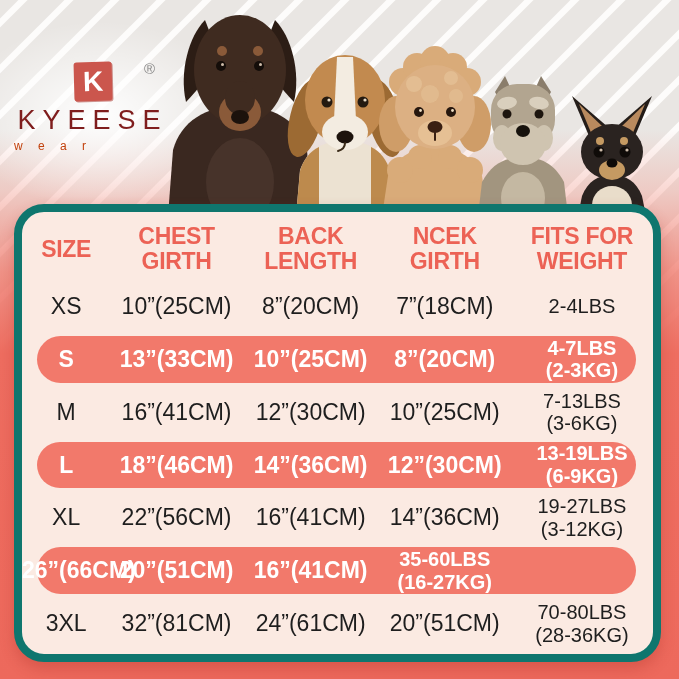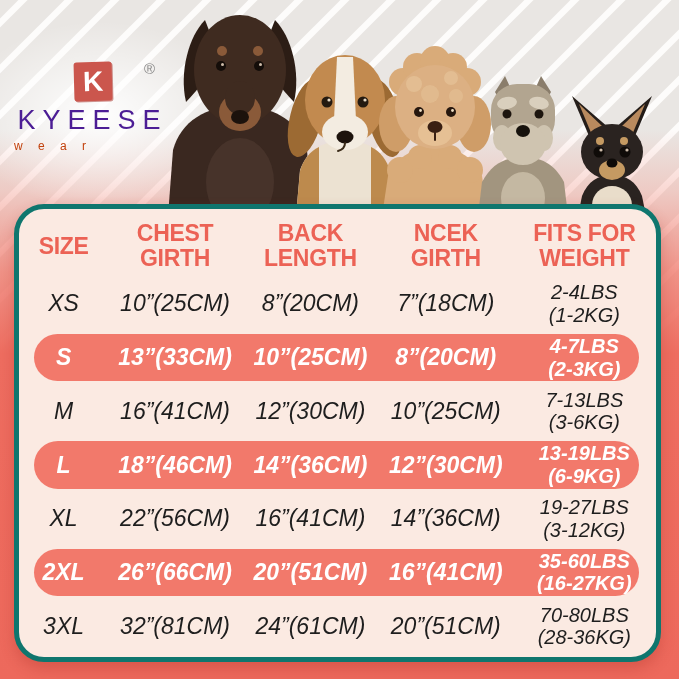--- a/index.html
+++ b/index.html
@@ -28,50 +28,50 @@
   .k-square{
     position:absolute;left:66px;top:4px;width:38px;height:39px;
     background:#cb564d;border-radius:3px;transform:rotate(-1.5deg);
     display:flex;align-items:center;justify-content:center;
     color:#fff;font-size:28px;font-weight:bold;
     box-shadow:1px 1px 0 rgba(171,61,53,.55);
   }
   .reg-mark{position:absolute;left:136px;top:2px;font-size:15px;color:#8a8a8a;}
   .brand-name{
     position:absolute;left:0;top:47px;width:100%;text-align:center;
-    font-size:27px;color:#4c1d95;letter-spacing:7px;text-indent:7px;font-weight:400;
+    font-size:27px;color:#7f1d1d;letter-spacing:7px;text-indent:7px;font-weight:400;
   }
   .brand-sub{
     position:absolute;left:0;top:81px;width:100%;text-align:left;
     font-size:12px;color:#c2410c;letter-spacing:6px;text-indent:6px;
   }
   
   .dogs-svg{position:absolute;left:0;top:0;}
   
   .panel{
     position:absolute;left:14px;top:204px;width:647px;height:458px;
-    background:#fbeae2;border:5px solid #0f766e;border-radius:30px;
+    background:#fbeae2;border:8px solid #0f766e;border-radius:30px;
     box-sizing:border-box;display:flex;flex-direction:column;
     padding:6px 0 4px 0;
     box-shadow:0 7px 14px rgba(170,45,35,.30);
   }
   .thead{
     display:grid;grid-template-columns:14% 21% 21.5% 21% 22.5%;
     height:62px;flex:0 0 62px;align-items:center;
   }
   .th{
     display:flex;flex-direction:column;align-items:center;justify-content:center;
     color:#ec6255;font-weight:bold;font-size:23px;line-height:1.08;
     letter-spacing:-0.3px;text-align:center;
   }
   .tbody{flex:1;display:flex;flex-direction:column;}
   .trow{
     flex:1;display:grid;grid-template-columns:14% 21% 21.5% 21% 22.5%;
     align-items:center;text-align:center;position:relative;
-    font-size:23px;color:#1e1e1e;font-style:italic;
+    font-size:23px;color:#1e1e1e;
   }
   .trow .cell{position:relative;z-index:1;}
   .cell-weight{font-size:20px;line-height:1.13;}
   .pill{color:#ffffff;font-weight:600;}
   .pill::before{
     content:"";position:absolute;left:15px;right:17px;top:3px;bottom:3px;
     background:#f2796b;border-radius:26px;z-index:0;
   }
   .pill .cell-weight{font-weight:bold;}
 </style>
@@ -232,21 +232,20 @@
 
     <div class="tbody">
 
       <div class="trow">
         <div class="cell">XS</div>
         <div class="cell">10”(25CM)</div>
         <div class="cell">8”(20CM)</div>
         <div class="cell">7”(18CM)</div>
         <div class="cell cell-weight">
           <div>2-4LBS</div>
-          <div>(1-2KG)</div>
         </div>
       </div>
 
       <div class="trow pill">
         <div class="cell">S</div>
         <div class="cell">13”(33CM)</div>
         <div class="cell">10”(25CM)</div>
         <div class="cell">8”(20CM)</div>
         <div class="cell cell-weight">
           <div>4-7LBS</div>
@@ -281,21 +280,20 @@
         <div class="cell">22”(56CM)</div>
         <div class="cell">16”(41CM)</div>
         <div class="cell">14”(36CM)</div>
         <div class="cell cell-weight">
           <div>19-27LBS</div>
           <div>(3-12KG)</div>
         </div>
       </div>
 
       <div class="trow pill">
-        <div class="cell">2XL</div>
         <div class="cell">26”(66CM)</div>
         <div class="cell">20”(51CM)</div>
         <div class="cell">16”(41CM)</div>
         <div class="cell cell-weight">
           <div>35-60LBS</div>
           <div>(16-27KG)</div>
         </div>
       </div>
 
       <div class="trow">

